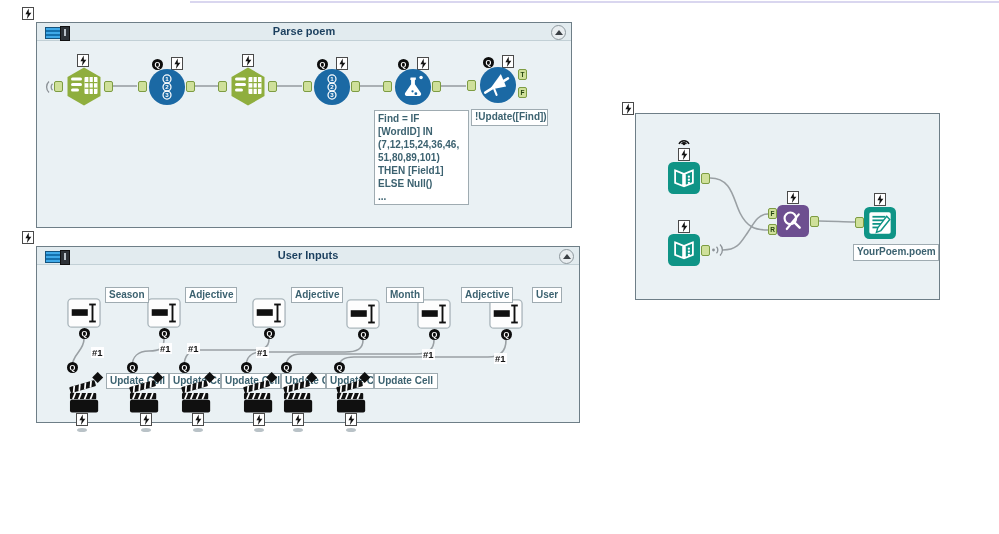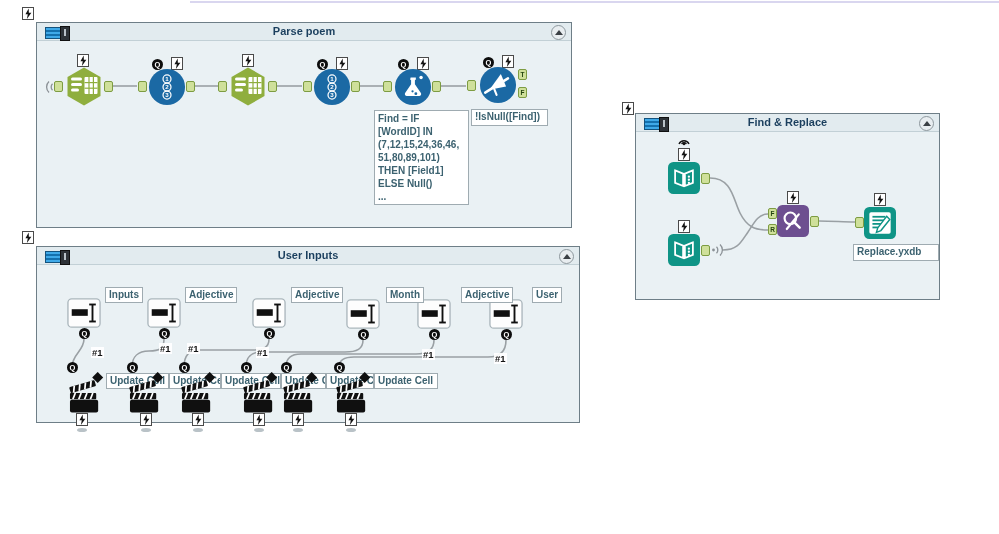--- a/index.html
+++ b/index.html
@@ -264,21 +264,21 @@
   <span class="anchor" style="left:481px;top:46px">T</span>
   <span class="anchor" style="left:481px;top:64px">F</span>
 
   <div class="ann multi" style="left:337px;top:87px;width:95px;height:95px">Find = IF
 [WordID] IN
 (7,12,15,24,36,46,
 51,80,89,101)
 THEN [Field1]
 ELSE Null()
 ...</div>
-  <div class="ann" style="left:434px;top:86px;width:77px;height:17px">!IsNull([Find])</div>
+  <div class="ann" style="left:434px;top:86px;width:77px;height:17px">!Update([Find])</div>
 </div>
 
 <div class="container" style="left:36px;top:246px;width:544px;height:177px">
   <div class="c-header">
     <span class="toggle">
         <span class="knob">
           <i></i>
         </span>
       </span>
     <span class="c-title">User Inputs</span>
@@ -315,21 +315,21 @@
         <use href="#textboxTool"></use>
       </svg></div>
 
   <span class="badge-q" style="left:42px;top:81px">Q</span>
   <span class="badge-q" style="left:122px;top:81px">Q</span>
   <span class="badge-q" style="left:227px;top:81px">Q</span>
   <span class="badge-q" style="left:321px;top:82px">Q</span>
   <span class="badge-q" style="left:392px;top:82px">Q</span>
   <span class="badge-q" style="left:464px;top:82px">Q</span>
 
-  <div class="ann" style="left:68px;top:40px;height:16px">Inputs</div>
+  <div class="ann" style="left:68px;top:40px;height:16px">Season</div>
   <div class="ann" style="left:148px;top:40px;height:16px">Adjective</div>
   <div class="ann" style="left:254px;top:40px;height:16px">Adjective</div>
   <div class="ann" style="left:349px;top:40px;height:16px">Month</div>
   <div class="ann" style="left:424px;top:40px;height:16px">Adjective</div>
   <div class="ann" style="left:495px;top:40px;height:16px">User</div>
 
   <div class="ann" style="left:69px;top:126px;width:63px;height:16px">Update Cell</div>
   <div class="ann" style="left:132px;top:126px;width:52px;height:16px">Update Cell</div>
   <div class="ann" style="left:184px;top:126px;width:60px;height:16px">Update Cell</div>
   <div class="ann" style="left:244px;top:126px;width:45px;height:16px">Update Cell</div>
@@ -413,31 +413,20 @@
     </svg>
   <svg class="abs" style="left:256px;top:181px" width="10" height="4" viewBox="0 0 10 4">
       <use href="#dot-ellipse"></use>
     </svg>
   <svg class="abs" style="left:309px;top:181px" width="10" height="4" viewBox="0 0 10 4">
       <use href="#dot-ellipse"></use>
     </svg>
 </div>
 
 <div class="container" style="left:635px;top:113px;width:305px;height:187px">
-  <div class="c-header">
-    <span class="toggle">
-        <span class="knob">
-          <i></i>
-        </span>
-      </span>
-    <span class="c-title">Find &amp; Replace</span>
-    <span class="collapse">
-        <span class="tri"></span>
-      </span>
-  </div>
 
   <svg class="wires" width="305" height="187">
     <path d="M74 64 C96 64 97 85 104 99 C111 113 119 116 132 116"></path>
     <path d="M87 136 C102 136 105 128 112 118 C118 109 122 100 132 100"></path>
     <path d="M183 107 C198 107 206 108 219 108"></path>
   </svg>
 
   <svg class="abs" style="left:41px;top:23px" width="14" height="9" viewBox="0 0 14 9">
       <use href="#wifi"></use>
     </svg>
@@ -478,14 +467,14 @@
 
   <span class="badge-bolt" style="left:238px;top:79px">
       <svg width="9" height="12" viewBox="0 0 10 12">
         <use href="#bolt"></use>
       </svg>
     </span>
   <span class="anchor" style="left:219px;top:103px"></span>
   <div class="tool" style="left:228px;top:93px"><svg width="32" height="32" viewBox="0 0 36 36">
         <use href="#outputTool"></use>
       </svg></div>
-  <div class="ann" style="left:217px;top:130px;width:86px;height:17px">Replace.yxdb</div>
+  <div class="ann" style="left:217px;top:130px;width:86px;height:17px">YourPoem.poem</div>
 </div>
 
 </body></html>

